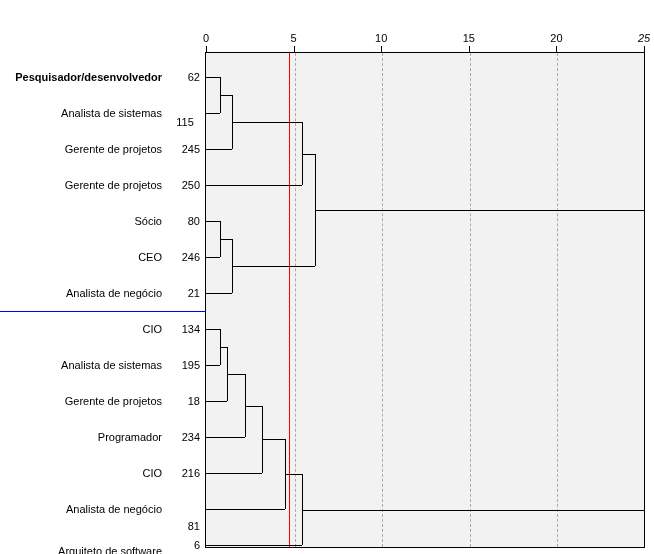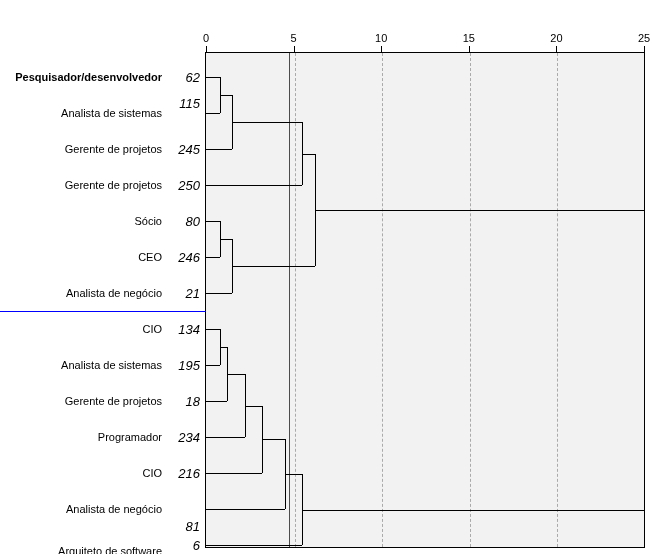--- a/index.html
+++ b/index.html
@@ -42,24 +42,23 @@
     text-align: right;
     color: #000000;
     font-size: 11px;
     transform: translateY(-50%);
     padding-right: 6px;
   }
   .row-number {
     position: absolute;
     text-align: right;
     color: #000000;
-    font-size: 13px;
+    font-size: 11px;
     transform: translateY(-50%);
     padding-right: 21px;
-    font-style: italic;
   }
   .hline {
     position: absolute;
     height: 0;
     border-top: 1px solid #000000;
   }
   .vline {
     position: absolute;
     width: 0;
     border-left: 1px solid #000000;
@@ -93,21 +92,21 @@
       <div class="gridline" style="left: 263.8px;"></div>
       <div class="gridline" style="left: 351.4px;"></div>
       <div class="cutline" style="left: 83.344px;"></div>
     </div>
 <div id="ticklabels">
       <div class="tick-label" style="left: 206px; top: 32px;">0</div>
       <div class="tick-label" style="left: 293.6px; top: 32px;">5</div>
       <div class="tick-label" style="left: 381.2px; top: 32px;">10</div>
       <div class="tick-label" style="left: 468.8px; top: 32px;">15</div>
       <div class="tick-label" style="left: 556.4px; top: 32px;">20</div>
-      <div class="tick-label" style="left: 644px; top: 32px;">25</div>
+      <div class="tick-label" style="left: 644px; top: 32px; font-style: italic;">25</div>
     </div>
 <div id="tickmarks">
       <div class="axis-tick-mark" style="left: 206px; top: 46px; height: 6px;"></div>
       <div class="axis-tick-mark" style="left: 293.6px; top: 46px; height: 6px;"></div>
       <div class="axis-tick-mark" style="left: 381.2px; top: 46px; height: 6px;"></div>
       <div class="axis-tick-mark" style="left: 468.8px; top: 46px; height: 6px;"></div>
       <div class="axis-tick-mark" style="left: 556.4px; top: 46px; height: 6px;"></div>
       <div class="axis-tick-mark" style="left: 644px; top: 46px; height: 6px;"></div>
     </div>
 <div id="gridlines"></div>
@@ -122,21 +121,21 @@
       <div class="row-label" style="top: 329px;">CIO</div>
       <div class="row-label" style="top: 365px;">Analista de sistemas</div>
       <div class="row-label" style="top: 401px;">Gerente de projetos</div>
       <div class="row-label" style="top: 437px;">Programador</div>
       <div class="row-label" style="top: 473px;">CIO</div>
       <div class="row-label" style="top: 509px;">Analista de negócio</div>
       <div class="row-label" style="top: 545px; margin-top: 6px;">Arquiteto de software</div>
     </div>
 <div id="numbers">
       <div class="row-number" style="left: 170px; width: 30px; top: 77px;">62</div>
-      <div class="row-number" style="left: 170px; width: 30px; top: 103px;">115</div>
+      <div class="row-number" style="left: 170px; width: 30px; top: 122px; text-align: center;">115</div>
       <div class="row-number" style="left: 170px; width: 30px; top: 149px;">245</div>
       <div class="row-number" style="left: 170px; width: 30px; top: 185px;">250</div>
       <div class="row-number" style="left: 170px; width: 30px; top: 221px;">80</div>
       <div class="row-number" style="left: 170px; width: 30px; top: 257px;">246</div>
       <div class="row-number" style="left: 170px; width: 30px; top: 293px;">21</div>
       <div class="row-number" style="left: 170px; width: 30px; top: 329px;">134</div>
       <div class="row-number" style="left: 170px; width: 30px; top: 365px;">195</div>
       <div class="row-number" style="left: 170px; width: 30px; top: 401px;">18</div>
       <div class="row-number" style="left: 170px; width: 30px; top: 437px;">234</div>
       <div class="row-number" style="left: 170px; width: 30px; top: 473px;">216</div>

